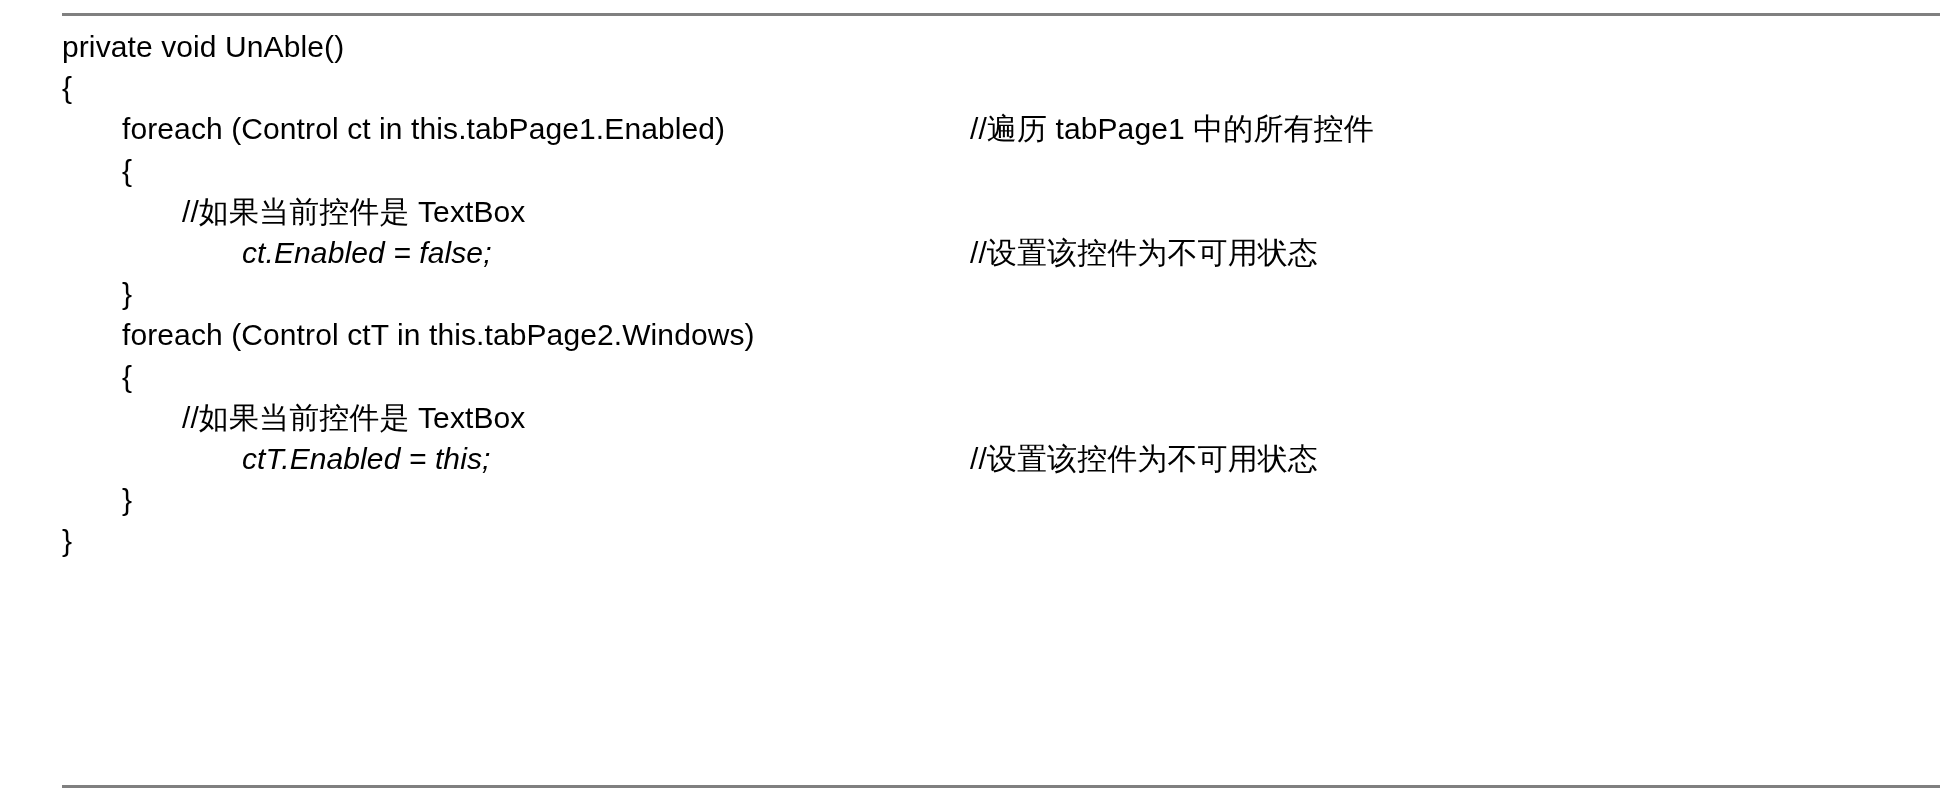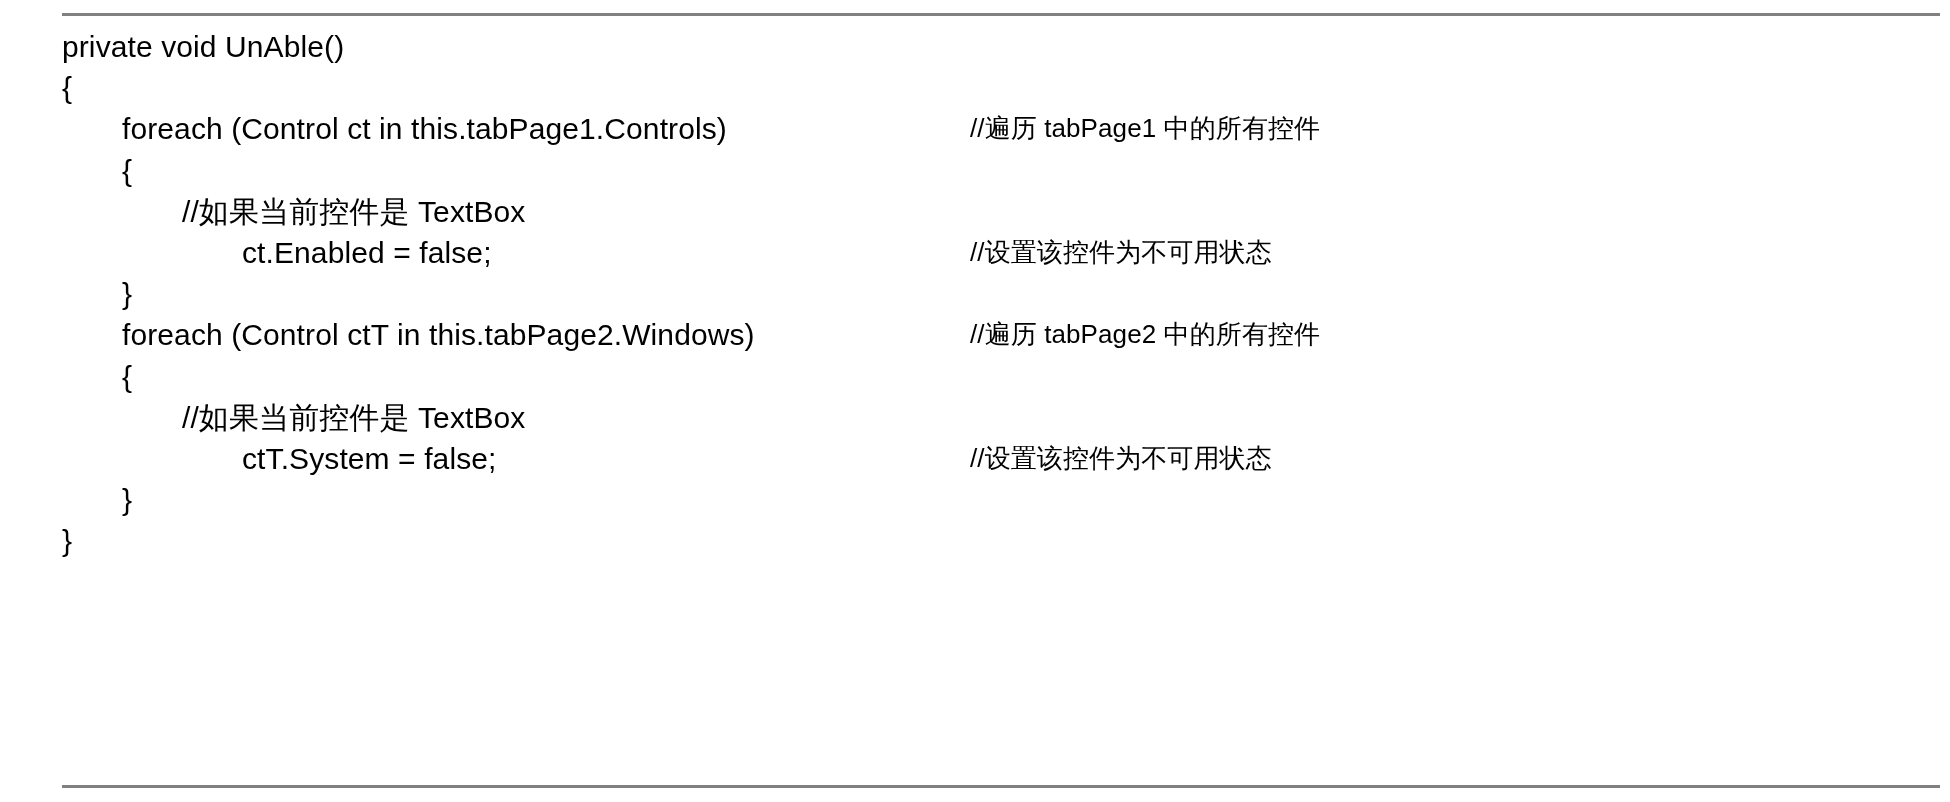--- a/index.html
+++ b/index.html
@@ -51,47 +51,47 @@
   .code-text {
     display: inline-block;
     white-space: pre;
   }
 
   .line-comment {
     position: absolute;
     left: 908px;
     top: 0;
     white-space: pre;
-    font-size: 26px;
+    font-size: 30px;
   }
 
   
   .ind0 { padding-left: 0px; }
   .ind1 { padding-left: 60px; }
   .ind2 { padding-left: 120px; }
-  .ind3 { padding-left: 180px; }
+  .ind3 { padding-left: 180px; font-style: italic; }
 </style>
 </head>
 <body>
 
 <div class="code-figure">
 
   <div class="rule rule-top"></div>
 
   <div class="code-block">
       <div class="code-line"><span class="code-text ind0">private void UnAble()</span></div>
       <div class="code-line"><span class="code-text ind0">{</span></div>
-      <div class="code-line"><span class="code-text ind1">foreach (Control ct in this.tabPage1.Controls)</span><span class="line-comment">//遍历 tabPage1 中的所有控件</span></div>
+      <div class="code-line"><span class="code-text ind1">foreach (Control ct in this.tabPage1.Enabled)</span><span class="line-comment">//遍历 tabPage1 中的所有控件</span></div>
       <div class="code-line"><span class="code-text ind1">{</span></div>
       <div class="code-line"><span class="code-text ind2">//如果当前控件是 TextBox</span></div>
       <div class="code-line"><span class="code-text ind3">ct.Enabled = false;</span><span class="line-comment">//设置该控件为不可用状态</span></div>
       <div class="code-line"><span class="code-text ind1">}</span></div>
-      <div class="code-line"><span class="code-text ind1">foreach (Control ctT in this.tabPage2.Windows)</span><span class="line-comment">//遍历 tabPage2 中的所有控件</span></div>
+      <div class="code-line"><span class="code-text ind1">foreach (Control ctT in this.tabPage2.Windows)</span></div>
       <div class="code-line"><span class="code-text ind1">{</span></div>
       <div class="code-line"><span class="code-text ind2">//如果当前控件是 TextBox</span></div>
-      <div class="code-line"><span class="code-text ind3">ctT.System = false;</span><span class="line-comment">//设置该控件为不可用状态</span></div>
+      <div class="code-line"><span class="code-text ind3">ctT.Enabled = this;</span><span class="line-comment">//设置该控件为不可用状态</span></div>
       <div class="code-line"><span class="code-text ind1">}</span></div>
       <div class="code-line"><span class="code-text ind0">}</span></div>
     </div>
 
   <div class="rule rule-bottom"></div>
 
 </div>
 
 </body></html>

